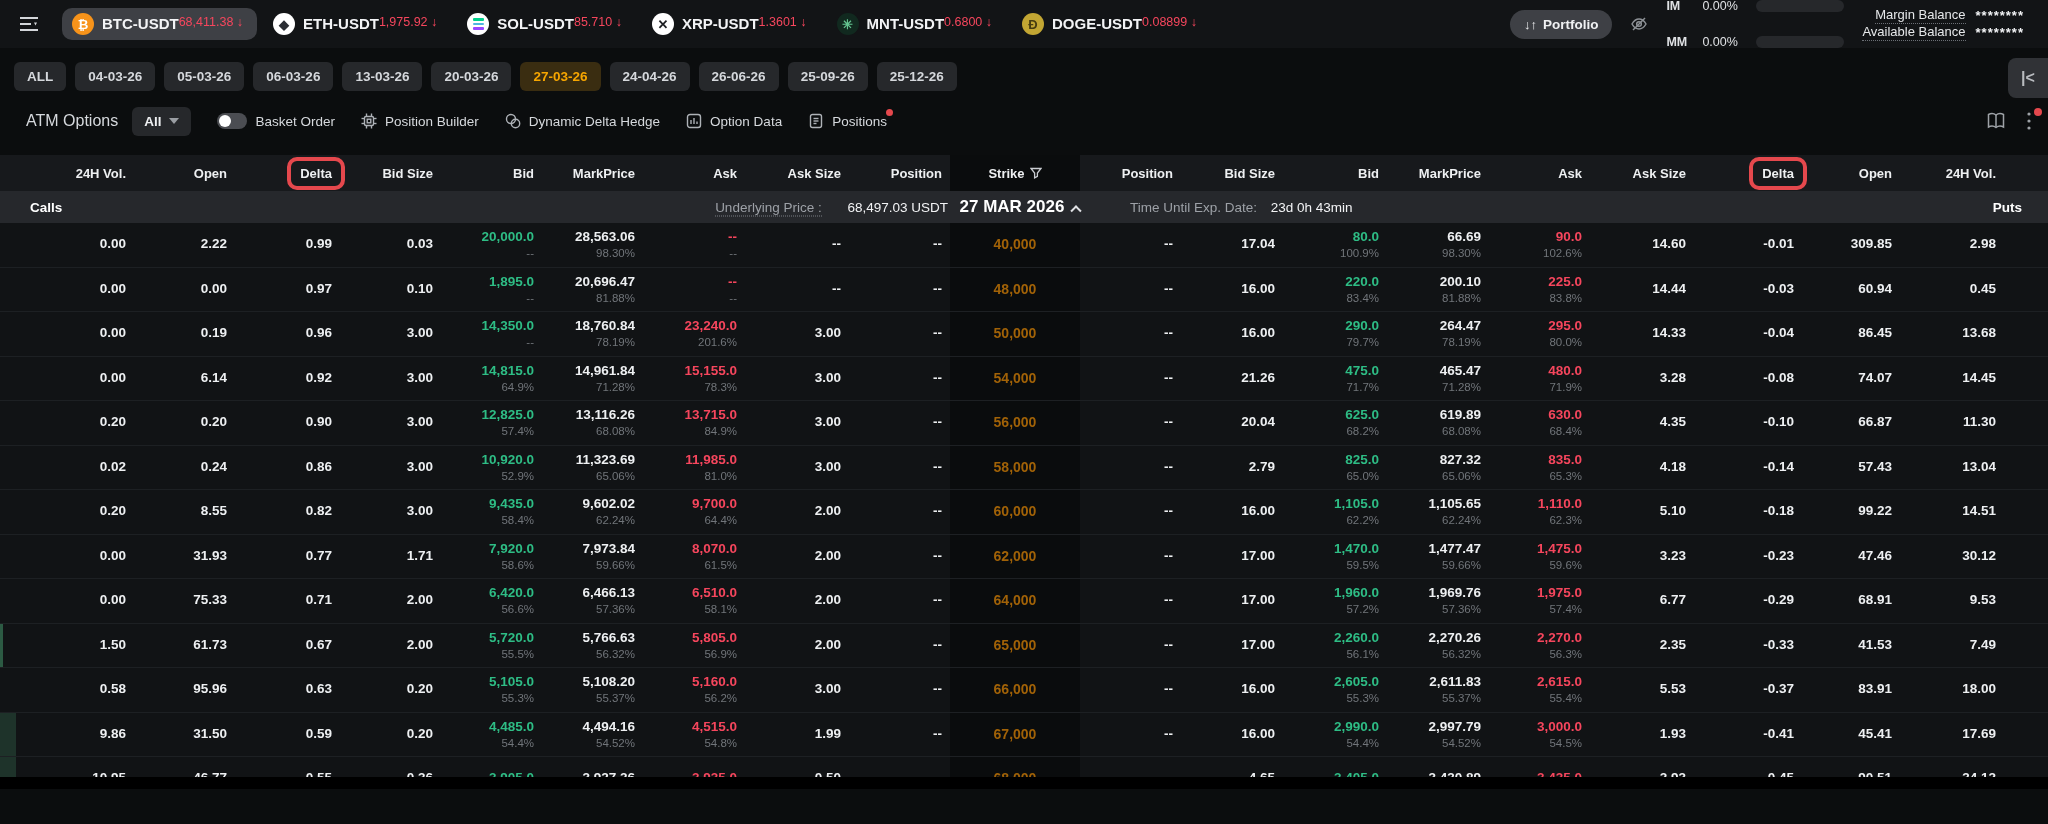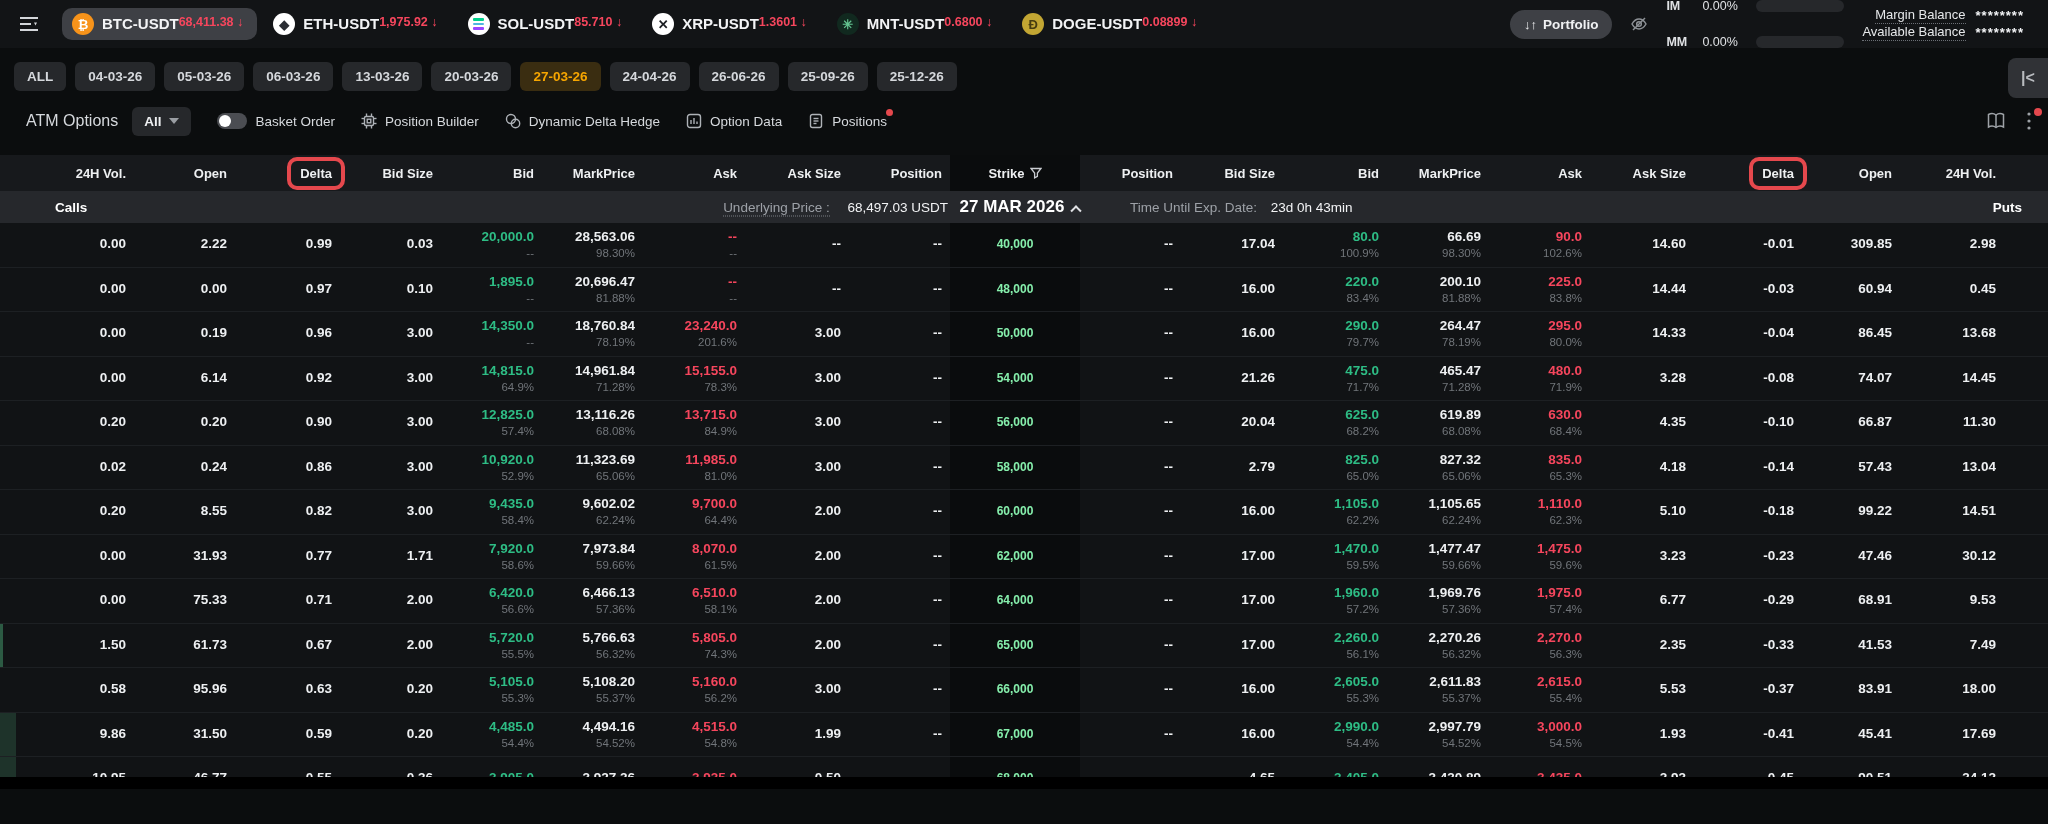--- a/index.html
+++ b/index.html
@@ -10,21 +10,21 @@
   
   .topbar { height:48px; background:#121416; display:flex; align-items:center; padding:0 24px 0 14px; }
   .menu-btn { width:30px; height:30px; display:flex; align-items:center; justify-content:center; margin-right:18px; cursor:pointer; }
   .tickers { display:flex; align-items:center; gap:6px; flex:1; }
   .ticker { display:flex; align-items:center; gap:8px; padding:5px 14px 5px 10px; border-radius:10px; cursor:pointer; }
   .ticker.selected { background:#3e4045; }
   .coin { width:22px; height:22px; border-radius:50%; display:flex; align-items:center; justify-content:center;
     font-size:13px; font-weight:700; flex:0 0 auto; }
   .t-col { display:flex; flex-direction:row; line-height:1.15; }
   .t-sym { font-size:15px; font-weight:700; color:#f3f4f6; }
-  .t-prc { font-size:12.5px; font-weight:700; color:var(--red); }
+  .t-prc { font-size:12.5px; font-weight:400; color:var(--red); }
   .sol-bars { display:flex; flex-direction:column; gap:2px; }
   .sol-bars i { width:11px; height:2.5px; border-radius:1px; display:block; }
 
   .tb-right { display:flex; align-items:center; gap:18px; }
   .portfolio-btn { display:flex; align-items:center; gap:6px; background:#3e4045; border:none; color:#f0f1f3;
     font-family:inherit; font-size:13.5px; font-weight:600; padding:7px 14px; border-radius:16px; cursor:pointer; }
   .imm { display:flex; flex-direction:column; gap:22px; font-size:12.5px; }
   .imm-row { display:flex; align-items:center; gap:10px; }
   .imm-lbl { width:26px; color:#dfe1e4; font-weight:600; }
   .imm-val { width:44px; color:#dfe1e4; }
@@ -60,39 +60,39 @@
   .table { margin-top:14px; position:relative;border-radius:9px; }
   .grid { display:grid; grid-template-columns:134px 101px 105px 101px 101px 101px 102px 104px 101px 130px
           101px 102px 104px 102px 101px 104px 108px 98px 104px 1fr; align-items:center; }
   .thead { background:#17191c; height:36px; font-size:13px; font-weight:700; color:#eef0f2; }
   .th { text-align:right; padding-right:8px; position:relative; }
   .th.strike-h { text-align:center; padding:0; display:flex; align-items:center; justify-content:center; gap:5px; height:100%; background:#0a0c0d; }
   .hlwrap { position:relative; display:inline-block; }
   .hlwrap::after { content:""; position:absolute; inset:-9px -13px; border:4px solid var(--hl); border-radius:10px; pointer-events:none; }
 
   .subhead { background:#26282c; height:32px; position:relative; font-size:13.5px; }
-  .sub-calls { position:absolute; left:30px; top:50%; transform:translateY(-50%); font-weight:700; color:#fff;margin-left:25px; }
+  .sub-calls { position:absolute; left:30px; top:50%; transform:translateY(-50%); font-weight:700; color:#fff; }
   .sub-puts { position:absolute; right:26px; top:50%; transform:translateY(-50%); font-weight:700; color:#fff; }
   .sub-under { position:absolute; right:1100px; top:50%; transform:translateY(-50%); white-space:nowrap; }
   .sub-under .lbl { color:#9da1a7; border-bottom:1px dotted #7a7e84; padding-bottom:1px; }
-  .sub-under .val { color:#f2f3f5; margin-left:14px; }
+  .sub-under .val { color:#f2f3f5; margin-left:22px; }
   .sub-date { position:absolute; left:950px; width:140px; top:50%; transform:translateY(-50%); text-align:center;
     font-size:17px; font-weight:700; color:#fff; white-space:nowrap; cursor:pointer; }
   .chev-up { display:inline-block; width:8px; height:8px; border-left:2px solid #dfe1e4; border-top:2px solid #dfe1e4;
     transform:rotate(45deg) translate(2px,2px); margin-left:8px; }
   .sub-time { position:absolute; left:1130px; top:50%; transform:translateY(-50%); white-space:nowrap; }
   .sub-time .lbl { color:#9da1a7; }
   .sub-time .val { color:#f2f3f5; margin-left:10px; }
 
   .tbody { height:566px; overflow:hidden; position:relative; }
   .row { height:44.5px; background:#111315; border-bottom:1px solid #1d2023; position:relative; }
   .cell { text-align:right; padding-right:8px; font-size:13.5px; font-weight:600; color:#eef0f2; line-height:1.25; }
   .cell .sub { font-size:11.5px; font-weight:500; color:#71757a; }
   .cell.strike { height:100%; background:#0a0c0d; display:flex; align-items:center; justify-content:center;
-    padding:0; font-size:12px; font-weight:700; color:#86efac; }
+    padding:0; font-size:14px; font-weight:700; color:#a16207; }
   .row.mk-thin::before { content:""; position:absolute; left:0; top:0; bottom:0; width:3px; background:#2c5a43; }
   .row.mk-wide::before { content:""; position:absolute; left:0; top:0; bottom:0; width:16px; background:#1d criticized; }
   .row.mk-wide::before { background:#1e332a; }
   .bottom-clip { position:absolute; left:0; right:0; bottom:0; height:12px; background:#000; }
 
   svg { display:block; }
 </style>
 </head>
 <body>
 
@@ -702,21 +702,21 @@
         <div class="cell">
           <div class="green">5,720.0</div>
           <div class="sub">55.5%</div>
         </div>
         <div class="cell">
           <div>5,766.63</div>
           <div class="sub">56.32%</div>
         </div>
         <div class="cell">
           <div class="red">5,805.0</div>
-          <div class="sub">74.3%</div>
+          <div class="sub">56.9%</div>
         </div>
         <div class="cell">2.00</div>
         <div class="cell">--</div>
         <div class="cell strike">65,000</div>
         <div class="cell">--</div>
         <div class="cell">17.00</div>
         <div class="cell">
           <div class="green">2,260.0</div>
           <div class="sub">56.1%</div>
         </div>

